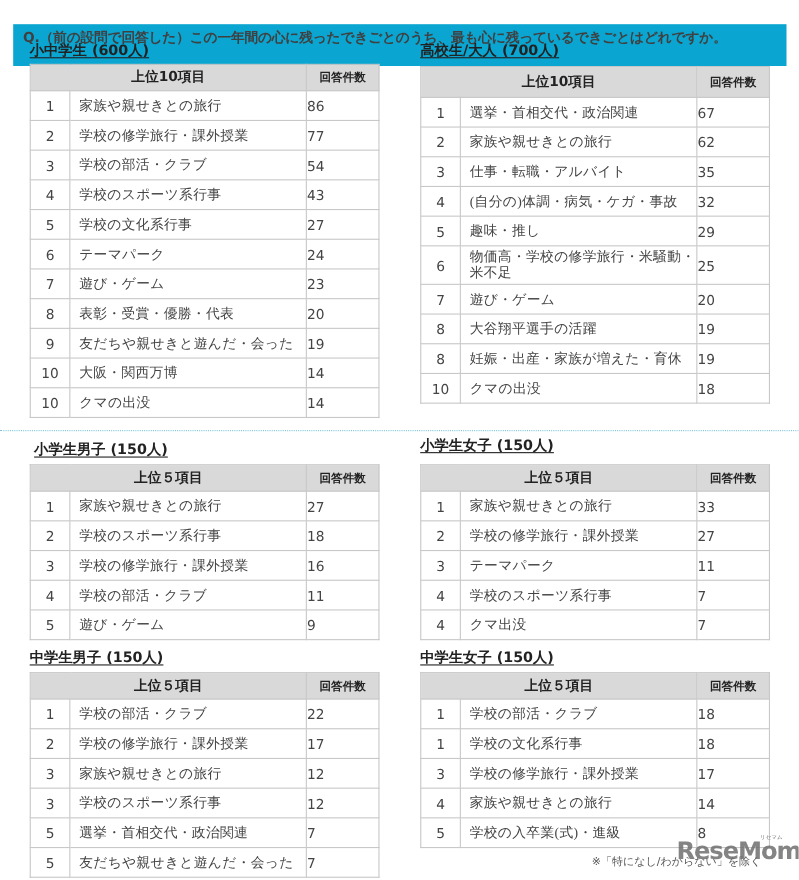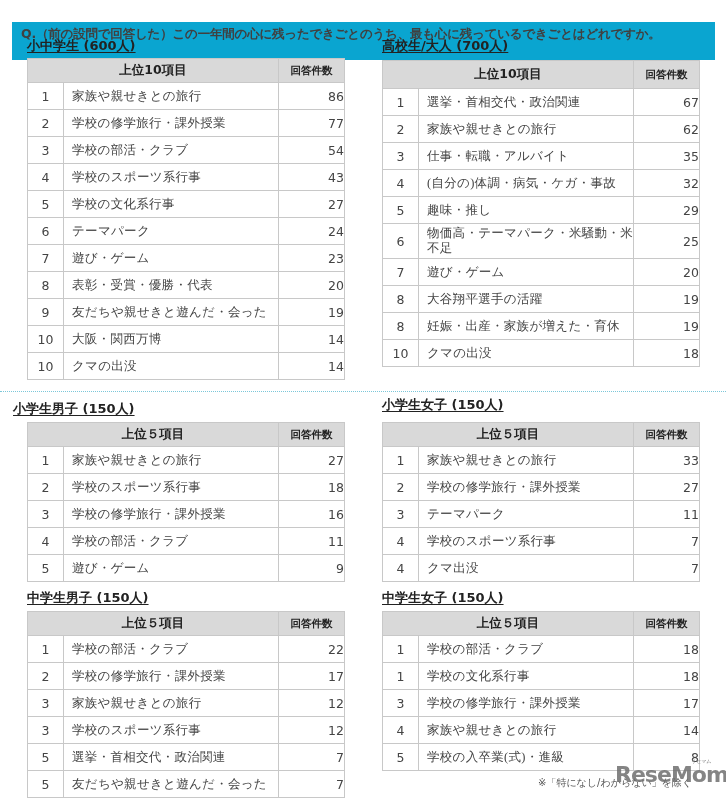--- a/index.html
+++ b/index.html
@@ -26,21 +26,21 @@
   table.rank th {
     background: #d9d9d9; color: #222222; font-weight: bold; height: 24px;
     font-size: 12.5px;
     margin-left: 32px;
   }
   table.rank th.cnt-h { font-size: 10.5px; text-align: center; }
   table.rank td { height: 27px; background: #ffffff; }
   table.rank td.rk { text-align: center; }
   table.rank td.item { padding-left: 8px; white-space: nowrap; overflow: hidden; letter-spacing: 0.3px; font-family: Liberation Serif, serif; }
   table.rank td.item.wrap { white-space: normal; line-height: 15px; padding-top: 2px; padding-bottom: 2px; }
-  table.rank td.cnt { text-align: right; }
+  table.rank td.cnt { text-align: left; }
   col.c-rank { width: 36px; }
   col.c-item { width: 215px; }
   col.c-cnt  { width: 66px; }
 
   .divider {
     position: absolute; left: 0; top: 391px; width: 726px; height: 0;
     border-top: 1.5px dotted #7cc7d9;
   }
 
   .footnote {
@@ -165,21 +165,21 @@
         <td class="item">(自分の)体調・病気・ケガ・事故</td>
         <td class="cnt">32</td>
       </tr>
       <tr>
         <td class="rk">5</td>
         <td class="item">趣味・推し</td>
         <td class="cnt">29</td>
       </tr>
       <tr>
         <td class="rk">6</td>
-        <td class="item wrap">物価高・テーマパーク・米騒動・米不足</td>
+        <td class="item wrap">物価高・学校の修学旅行・米騒動・米不足</td>
         <td class="cnt">25</td>
       </tr>
       <tr>
         <td class="rk">7</td>
         <td class="item">遊び・ゲーム</td>
         <td class="cnt">20</td>
       </tr>
       <tr>
         <td class="rk">8</td>
         <td class="item">大谷翔平選手の活躍</td>
@@ -193,21 +193,21 @@
       <tr>
         <td class="rk">10</td>
         <td class="item">クマの出没</td>
         <td class="cnt">18</td>
       </tr>
     </tbody>
 </table>
 
 <div class="divider"></div>
 
-<div class="section-title" style="left:13px;top:400px;">小学生男子 (150人)</div>
+<div class="section-title" style="left:31px;top:400px;">小学生男子 (150人)</div>
 <table class="rank" style="left:27px;top:422px;">
   <colgroup>
       <col class="c-rank">
       <col class="c-item">
       <col class="c-cnt">
     </colgroup>
   <thead>
       <tr>
     <th colspan="2">上位５項目</th>
     <th class="cnt-h">回答件数</th>

